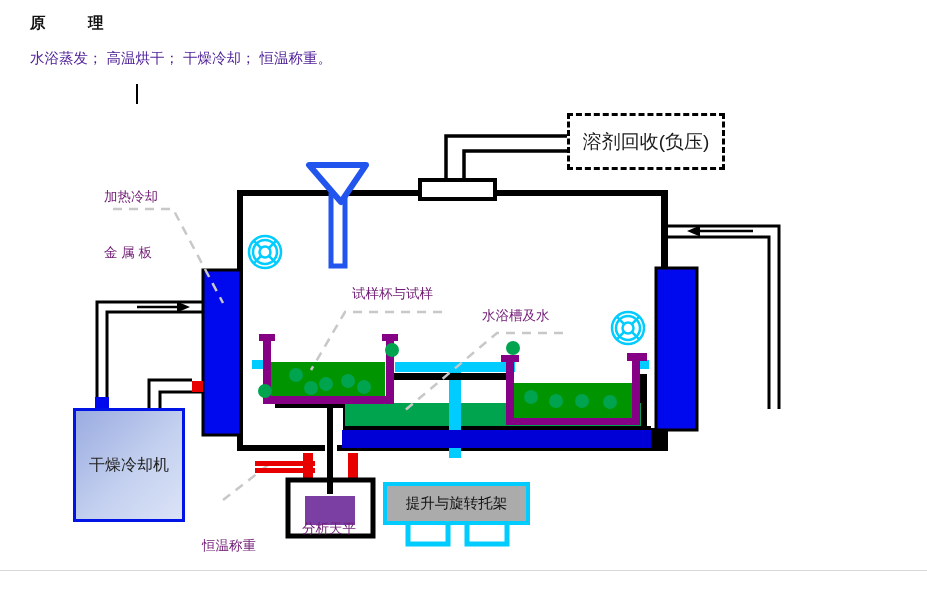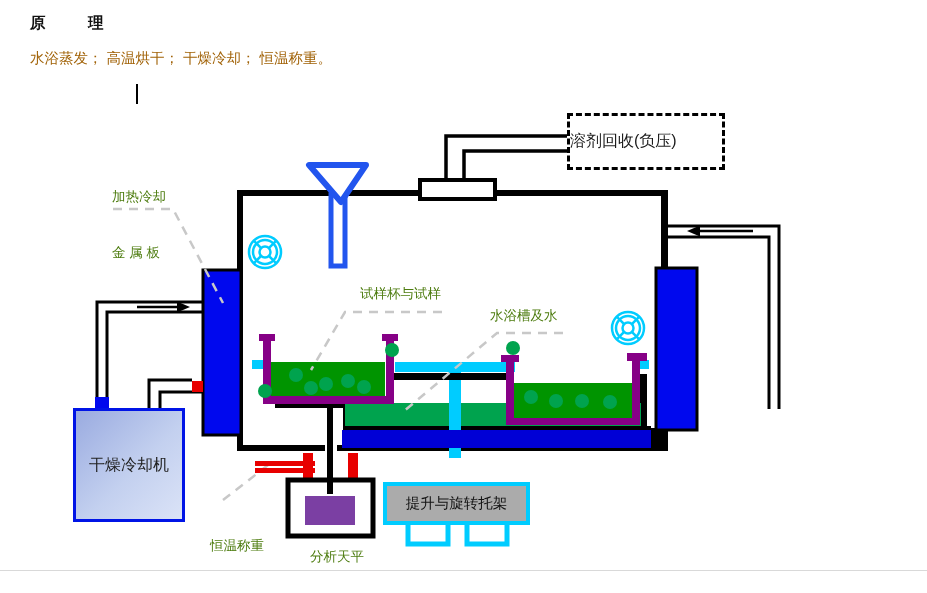--- a/index.html
+++ b/index.html
@@ -2,28 +2,28 @@
 <html><head>
 <meta charset="utf-8">
 <style>
   html,body{margin:0;padding:0;background:#ffffff;}
   .stage{
     position:relative;width:927px;height:593px;overflow:hidden;background:#fff;
     font-family:"Liberation Sans","DejaVu Sans",sans-serif;color:#1a1a1a;
   }
   .abs{position:absolute;}
   .title{font-size:15.5px;font-weight:bold;color:#111;}
-  .subtitle{font-size:14.5px;color:#a16207;white-space:pre;}
+  .subtitle{font-size:14.5px;color:#4c1d95;white-space:pre;}
   .cursor{width:2px;height:20px;background:#000;}
-  .lbl{font-size:13.5px;color:#4d7c0f;white-space:pre;margin-left:8px;}
+  .lbl{font-size:13.5px;color:#701a75;white-space:pre;}
   .lbl span{display:block;line-height:26px;}
   .dashedbox{
     width:152px;height:51px;border:3px dashed #000;
-    display:flex;align-items:center;
-    font-size:16px;color:#1a1a1a;
+    display:flex;align-items:center;justify-content:center;
+    font-size:19px;color:#1a1a1a;
   }
   .machinebox{
     display:flex;align-items:center;justify-content:center;
     font-size:16px;color:#222;border:3px solid #0014e6;
   }
   .drycooler{width:106px;height:108px;background:linear-gradient(135deg,#9aabe0 0%,#c3d0ef 55%,#dbe3f7 100%);}
   .dryair{width:104px;height:107px;background:linear-gradient(135deg,#8f8f8f 0%,#b4b4b4 55%,#d2d2d2 100%);}
   .liftbox{
     width:139px;height:35px;border:4px solid #00ccff;background:#ababab;
     display:flex;align-items:center;justify-content:center;
@@ -205,17 +205,17 @@
 
   <div class="abs liftbox" style="left:383px;top:482px;">
     <span>提升与旋转托架</span>
   </div>
 
   <div class="abs lbl" style="left:202px;top:503px;">
     <span>恒温称重</span>
     <span>防热装置</span>
   </div>
 
-  <div class="abs lbl" style="left:302px;top:548px;">分析天平</div>
+  <div class="abs lbl" style="left:302px;top:520px;">分析天平</div>
 
   <div class="abs divider" style="left:0;top:570px;"></div>
 
 </div>
 
 </body></html>

